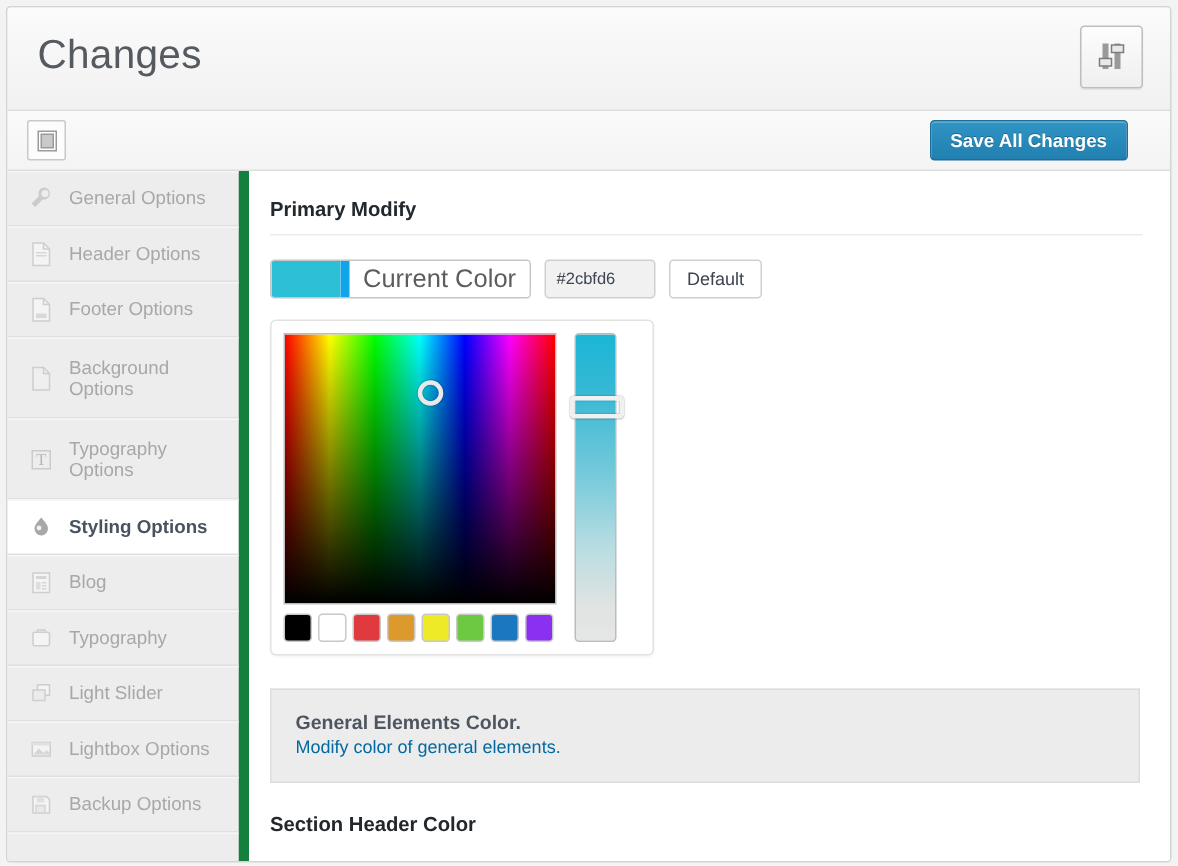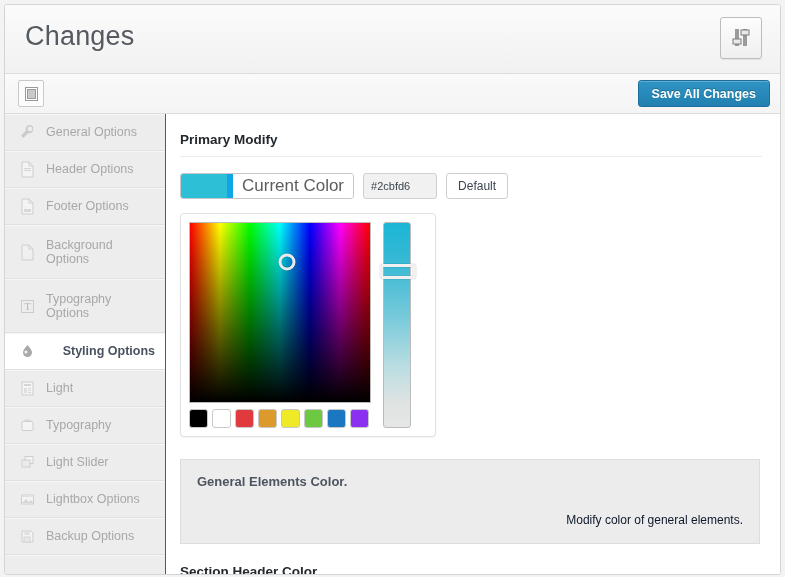--- a/index.html
+++ b/index.html
@@ -57,21 +57,21 @@
     position: absolute;
     left: 13px; top: 6px;
     width: 26px; height: 27px;
     background: #fcfcfc;
     border: 1px solid #c9c9c9;
     border-radius: 2px;
     display: flex; align-items: center; justify-content: center;
   }
   .save-btn {
     position: absolute;
-    right: 10px; top: 6px;
+    right: 28px; top: 6px;
     height: 27px;
     padding: 0 13px;
     display: flex; align-items: center;
     background: linear-gradient(to bottom,#2f94c4 0%,#2180b0 100%);
     border: 1px solid #1d6f9b;
     border-radius: 3px;
     color: #fff;
     font-size: 12.5px;
     font-weight: bold;
     text-shadow: 0 -1px 0 rgba(0,0,0,.25);
@@ -79,21 +79,21 @@
     cursor: pointer;
   }
 
   
   .body-wrap { position: relative; height: 460px; display: flex; }
 
   
   .sidebar {
     width: 161px;
     background: #ededed;
-    border-right: 1px solid #15803d;
+    border-right: 7px solid #15803d;
     flex: none;
   }
   .nav-item {
     display: flex;
     align-items: center;
     gap: 10px;
     padding: 0 10px 0 14px;
     height: 37px;
     border-bottom: 1px solid #e0e0e0;
     border-top: 1px solid #f6f6f6;
@@ -102,21 +102,20 @@
     cursor: pointer;
     background: #ededed;
   }
   .nav-item.two-line { height: 54px; }
   .nav-item .nav-label { line-height: 1.15; }
   .nav-item.active {
     background: #ffffff;
     color: #4a5260;
     font-weight: bold;
     border-bottom: 1px solid #e0e0e0;
-    justify-content: space-between;
   }
   .nav-icon { width: 17px; height: 19px; flex: none; opacity: .55; }
   .nav-item.active .nav-icon { opacity: .85; }
   .nav-filler { background:#ededed; border-top:1px solid #f6f6f6; height: 80px; }
 
   
   .content {
     flex: 1;
     background: #fff;
     padding: 16px 18px 0 14px;
@@ -225,23 +224,23 @@
   }
 
   
   .info-box {
     background: #ececec;
     border: 1px solid #dddddd;
     padding: 14px 16px 16px 16px;
     margin-right: 2px;
   }
   .info-title {
-    font-size: 13px; font-weight: bold; color: #4d5560; margin-bottom: 24px;
-  }
-  .info-desc { font-size: 12px; color: #0f172a; text-align: right; }
+    font-size: 13px; font-weight: bold; color: #4d5560; margin-bottom: 2px;
+  }
+  .info-desc { font-size: 12px; color: #0369a1; }
 
   .section-title2 {
     font-size: 13.5px; font-weight: bold; color: #23282d;
     margin: 20px 0 9px 0;
   }
 </style>
 </head>
 <body>
 
 <div class="panel">
@@ -340,21 +339,21 @@
         <span class="nav-icon">
           <svg width="17" height="19" viewBox="0 0 17 19">
               <rect x="3" y="3" width="11" height="13" fill="#fafafa" stroke="#b5b5b5"></rect>
               <rect x="5" y="5" width="7" height="2" fill="#c5c5c5"></rect>
               <rect x="5" y="9" width="3" height="5" fill="#d2d2d2"></rect>
               <rect x="9" y="9" width="3" height="1" fill="#c5c5c5"></rect>
               <rect x="9" y="11" width="3" height="1" fill="#c5c5c5"></rect>
               <rect x="9" y="13" width="3" height="1" fill="#c5c5c5"></rect>
             </svg>
         </span>
-        <span class="nav-label">Light</span>
+        <span class="nav-label">Blog</span>
       </div>
 
       <div class="nav-item">
         <span class="nav-icon">
           <svg width="17" height="19" viewBox="0 0 17 19">
               <path d="M6 5V4h5v1" fill="none" stroke="#b5b5b5"></path>
               <rect x="3" y="5.5" width="11" height="9" rx="1" fill="#fafafa" stroke="#b5b5b5"></rect>
             </svg>
         </span>
         <span class="nav-label">Typography</span>

